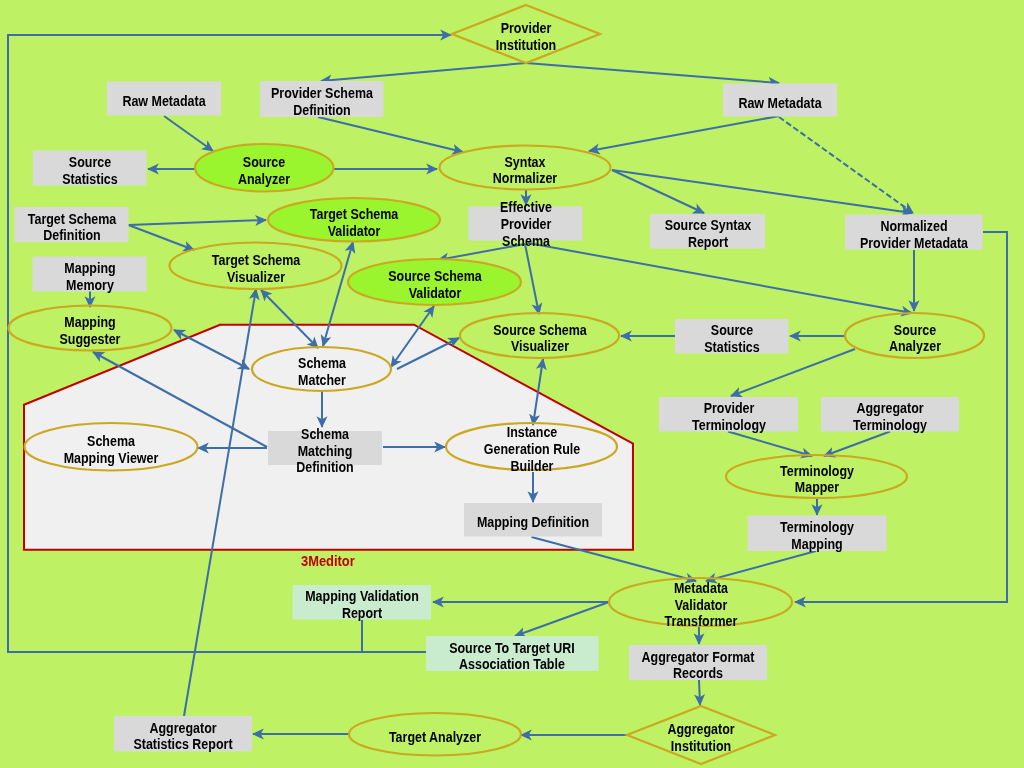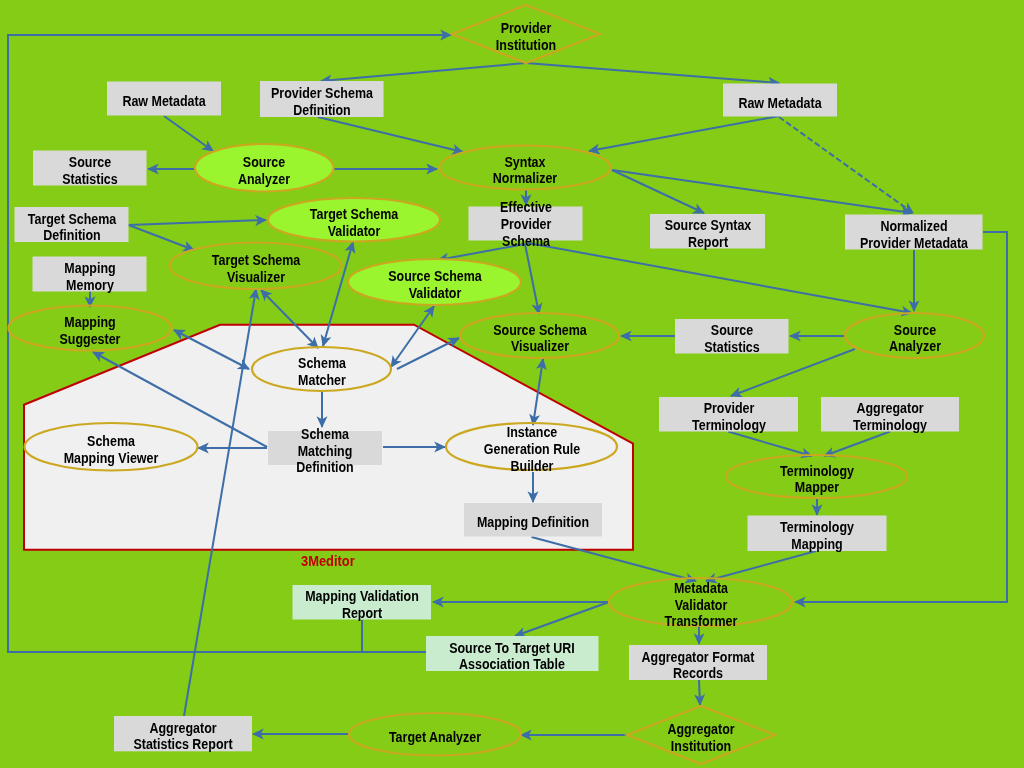--- a/index.html
+++ b/index.html
@@ -1,18 +1,18 @@
 <!DOCTYPE html>
 <html><head>
 <meta charset="utf-8">
 <style>
   html,body{margin:0;padding:0;background:#ffffff;}
   body{width:1024px;height:768px;overflow:hidden;
        font-family:"Liberation Sans",sans-serif;}
-  #stage{position:relative;width:1024px;height:768px;background:#84cc16;}
+  #stage{position:relative;width:1024px;height:768px;background:#bef264;}
   svg#canvas{position:absolute;left:0;top:0;width:1024px;height:768px;overflow:visible;}
   .nodelabel{position:absolute;display:flex;flex-direction:column;align-items:center;
      justify-content:center;text-align:center;font-weight:bold;color:#000;
      white-space:nowrap;pointer-events:none;transform:scaleX(0.86);}
   .nodelabel span{display:block;}
   #grouplabel{position:absolute;font-weight:bold;color:#c00000;white-space:nowrap;
      transform:scaleX(0.86);transform-origin:left top;}
 </style>
 </head>
 <body>

